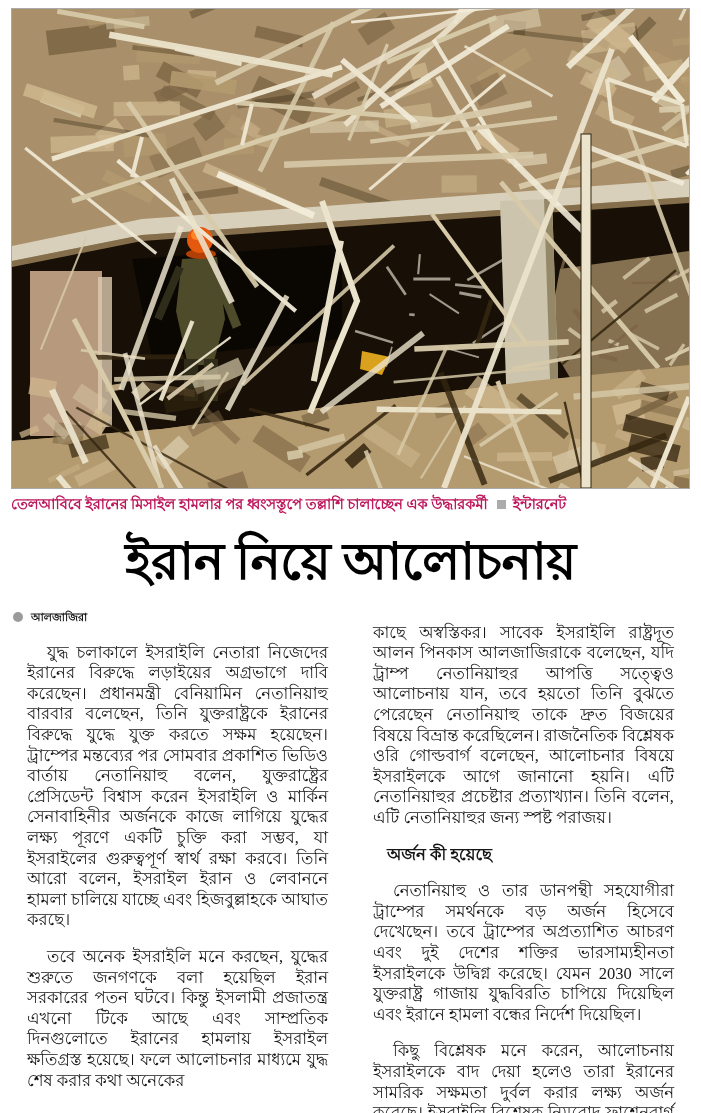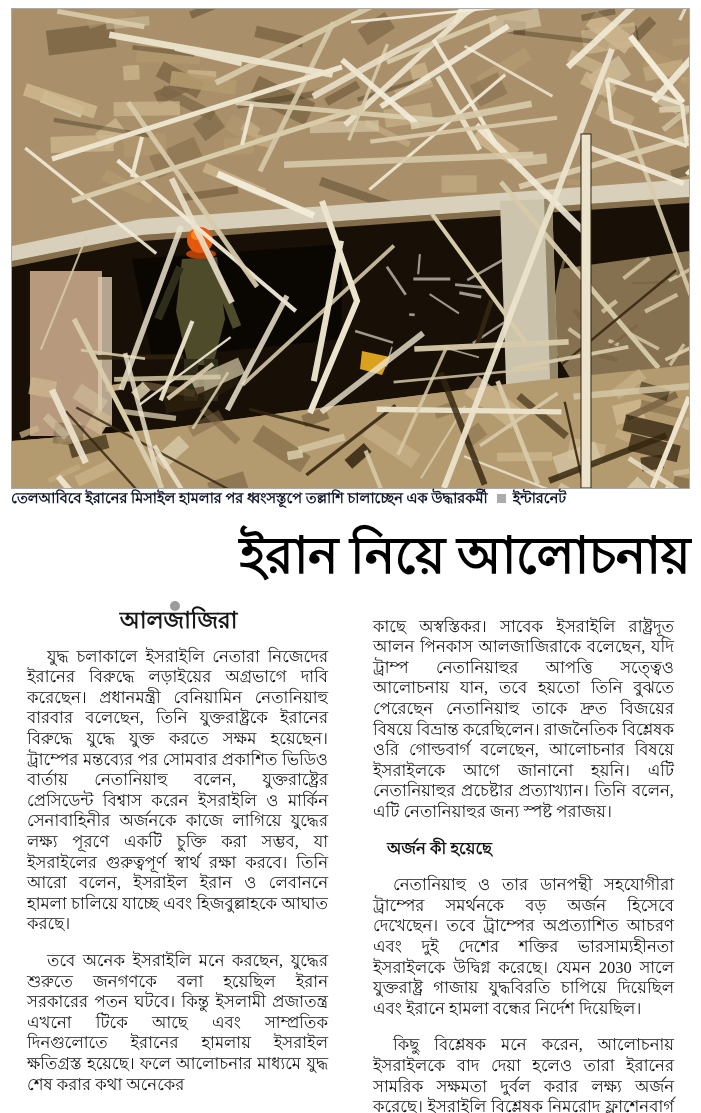--- a/index.html
+++ b/index.html
@@ -8,32 +8,32 @@
     font-family:"Liberation Serif","DejaVu Serif",serif;
     -webkit-font-smoothing:antialiased;
   }
   .page{padding:8px 11px 0 11px;box-sizing:border-box;}
   .photo-wrap{
     width:679px;height:481px;border:1px solid #a9a9a9;box-sizing:border-box;
     background:#a9906b;overflow:hidden;
   }
   .photo-wrap svg{display:block;width:100%;height:100%;}
   .caption-row{
-    display:flex;align-items:center;
-    font-size:14.5px;font-weight:bold;color:#0f172a;line-height:18px;
+    display:flex;align-items:center;margin-top:6px;
+    font-size:14.5px;font-weight:bold;color:#be185d;line-height:18px;
   }
   .credit-sq{width:9px;height:9px;background:#ababab;margin:0 7px 0 9px;flex:0 0 auto;}
   .headline{
-    text-align:right;font-weight:bold;color:#000;
+    text-align:center;font-weight:bold;color:#000;
     font-size:51px;line-height:1.17;margin:20px 0 14px 0;letter-spacing:-0.5px;
   }
   .headline .hl-line{display:block;}
   .columns{display:flex;gap:13px;margin-top:6px;}
   .col{flex:1 1 0;font-size:16.5px;line-height:20.6px;text-align:justify;color:#161616;}
-  .byline-row{display:flex;align-items:center;font-weight:bold;font-size:23px;margin:0 0 2px 2px;line-height:20px;flex-direction:column;}
+  .byline-row{display:flex;align-items:center;font-weight:bold;font-size:11px;margin:0 0 2px 2px;line-height:20px;}
   .byline-dot{width:10px;height:10px;border-radius:50%;background:#9b9b9b;margin-right:8px;flex:0 0 auto;}
   .col p{margin:16px;}
   .col p.para{text-indent:20px;}
   .col p.noindent{text-indent:0;}
   .col p.subhead{font-weight:bold;text-indent:14px;}
 </style>
 </head>
 <body>
 
 <div class="page">

